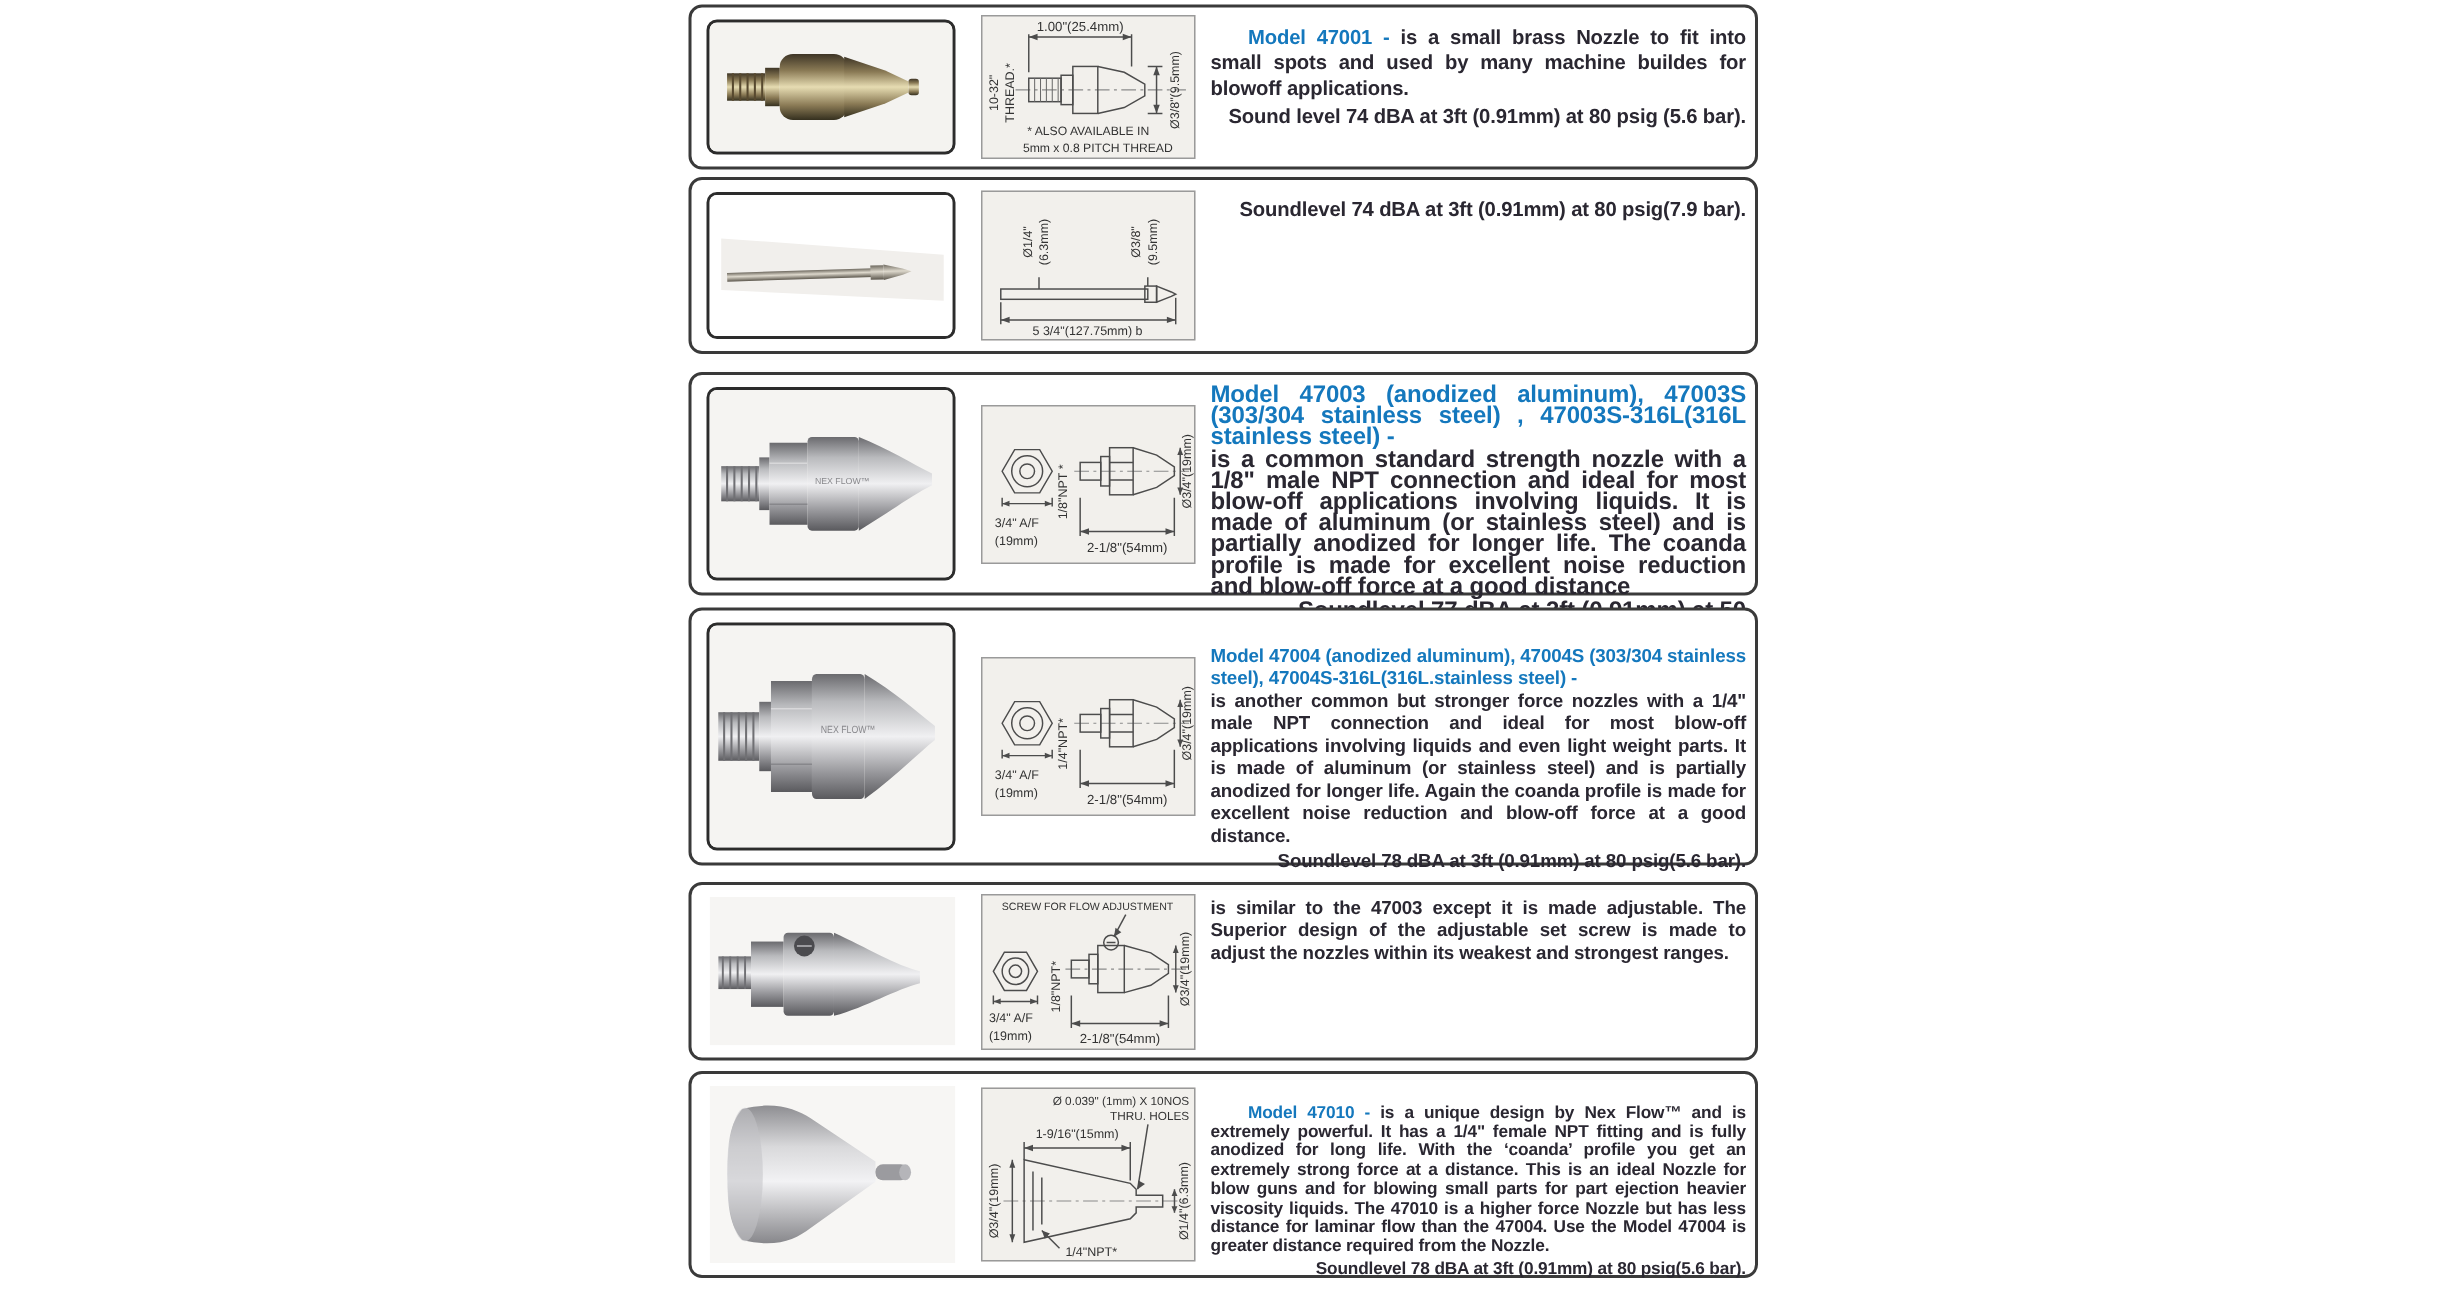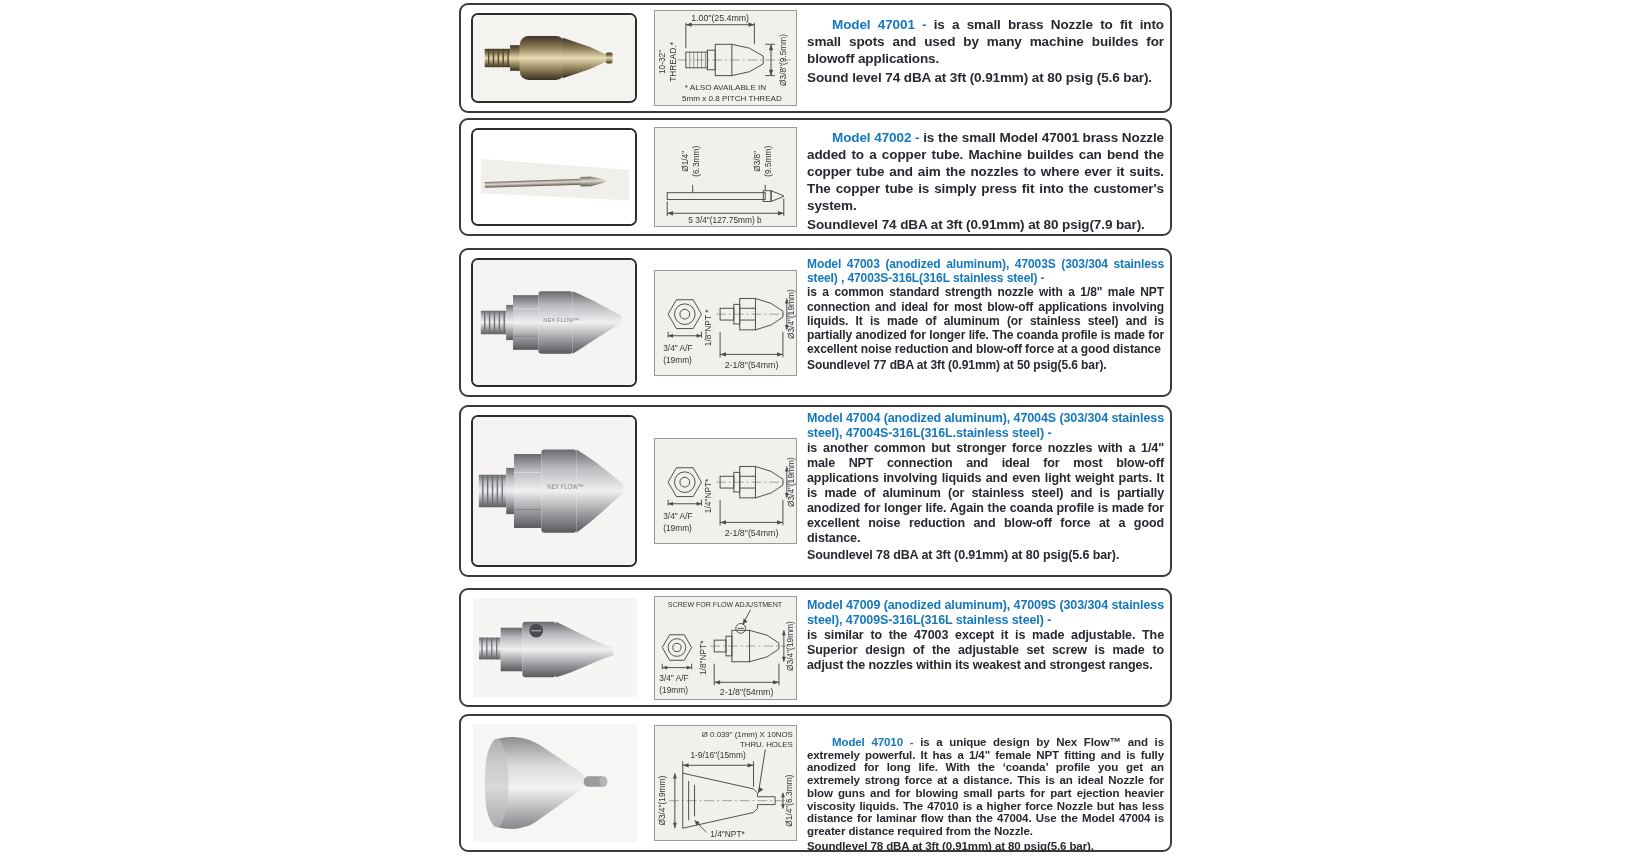--- a/index.html
+++ b/index.html
@@ -21,25 +21,25 @@
 
   .panel{position:absolute;left:193px;width:143px;top:50%;transform:translateY(-50%);
        background:#f2f0ec;border:1px solid #9a9a9a;box-sizing:border-box;}
   .panel svg{width:100%;height:100%;display:block;}
   .p1{height:96px}.p2{height:100px}.p3{height:106px}.p4{height:106px}.p5{height:104px}.p6{height:116px}
 
   .desc{position:absolute;left:346px;width:357px;color:#2a2731;font-weight:bold;letter-spacing:-0.1px;}
   .desc p{margin:0;text-align:justify;}
   .desc .head{color:#1478bd;}
   .desc .model{color:#1478bd;margin-left:25px;}
-  .desc .sound{text-align:left;margin-top:2px;}
+  .desc .sound{text-align:right;margin-top:2px;}
   .r1 .desc{top:11px;font-size:13.5px;line-height:17px;}
   .r2 .desc{top:9px;font-size:13.5px;line-height:17px;}
-  .r3 .desc{top:7px;font-size:12px;line-height:14.2px;}
-  .r4 .desc{top:4px;font-size:12.5px;line-height:15px;}
+  .r3 .desc{top:7px;font-size:16px;line-height:14.2px;}
+  .r4 .desc{top:23px;font-size:12.5px;line-height:15px;}
   .r5 .desc{top:8px;font-size:12.5px;line-height:15px;}
   .r6 .desc{top:20px;font-size:11.5px;line-height:12.7px;}
 
   .draw-text{font-family:"Liberation Sans",sans-serif;fill:#333;}
   .dl{stroke:#4c4c4c;stroke-width:1;fill:none;}
   .cl{stroke:#8a8a8a;stroke-width:0.8;fill:none;stroke-dasharray:10 3 2 3;}
   .ah{fill:#4c4c4c;}
 </style>
 </head>
 <body>
@@ -143,21 +143,20 @@
         <path class="dl" d="M118,64 L128,68 L131,69.5 L128,71 L118,75 Z"></path>
         <line class="dl" x1="12" y1="75" x2="12" y2="90"></line>
           <line class="dl" x1="131" y1="72" x2="131" y2="90"></line>
         <line class="dl" x1="12" y1="87" x2="131" y2="87"></line>
         <path class="ah" d="M12,87 l6,-2.2 v4.4 z"></path>
           <path class="ah" d="M131,87 l-6,-2.2 v4.4 z"></path>
         <text class="draw-text" x="71" y="97" font-size="8.5" text-anchor="middle">5 3/4"(127.75mm) b</text>
       </svg>
     </div>
     <div class="desc">
-      <p><span class="model">Model 47002 - </span><span>is the small Model 47001 brass Nozzle added to a copper tube. Machine buildes can bend the copper tube and aim the nozzles to where ever it suits. The copper tube is simply press fit into the customer's system.</span></p>
       <p class="sound">Soundlevel 74 dBA at 3ft (0.91mm) at 80 psig(7.9 bar).</p>
     </div>
   </section>
 
   <section class="row r3">
     <div class="photo-frame">
       <svg viewBox="0 0 166 128" preserveAspectRatio="none">
         <defs>
           <linearGradient id="g3" x1="0" y1="0" x2="0" y2="1">
             <stop offset="0" stop-color="#6a6a6e"></stop>
@@ -349,21 +348,20 @@
         <text class="draw-text" x="140" y="50" font-size="8.5" text-anchor="middle" transform="rotate(-90 140 50)">Ø3/4"(19mm)</text>
         <line class="dl" x1="60" y1="68" x2="60" y2="90"></line>
           <line class="dl" x1="126" y1="68" x2="126" y2="90"></line>
         <line class="dl" x1="60" y1="87" x2="126" y2="87"></line>
         <path class="ah" d="M60,87 l6,-2.2 v4.4 z"></path>
           <path class="ah" d="M126,87 l-6,-2.2 v4.4 z"></path>
         <text class="draw-text" x="93" y="100" font-size="9" text-anchor="middle">2-1/8"(54mm)</text>
       </svg>
     </div>
     <div class="desc">
-      <p class="head">Model 47009 (anodized aluminum), 47009S (303/304 stainless steel), 47009S-316L(316L stainless steel) - </p>
       <p>is similar to the 47003 except it is made adjustable. The Superior design of the adjustable set screw is made to adjust the nozzles within its weakest and strongest ranges.</p>
     </div>
   </section>
 
   <section class="row r6">
     <div class="photo-plain">
       <svg viewBox="0 0 166 122" preserveAspectRatio="none">
         <defs>
           <linearGradient id="g6" x1="0" y1="0" x2="0" y2="1">
             <stop offset="0" stop-color="#8e8e92"></stop>

